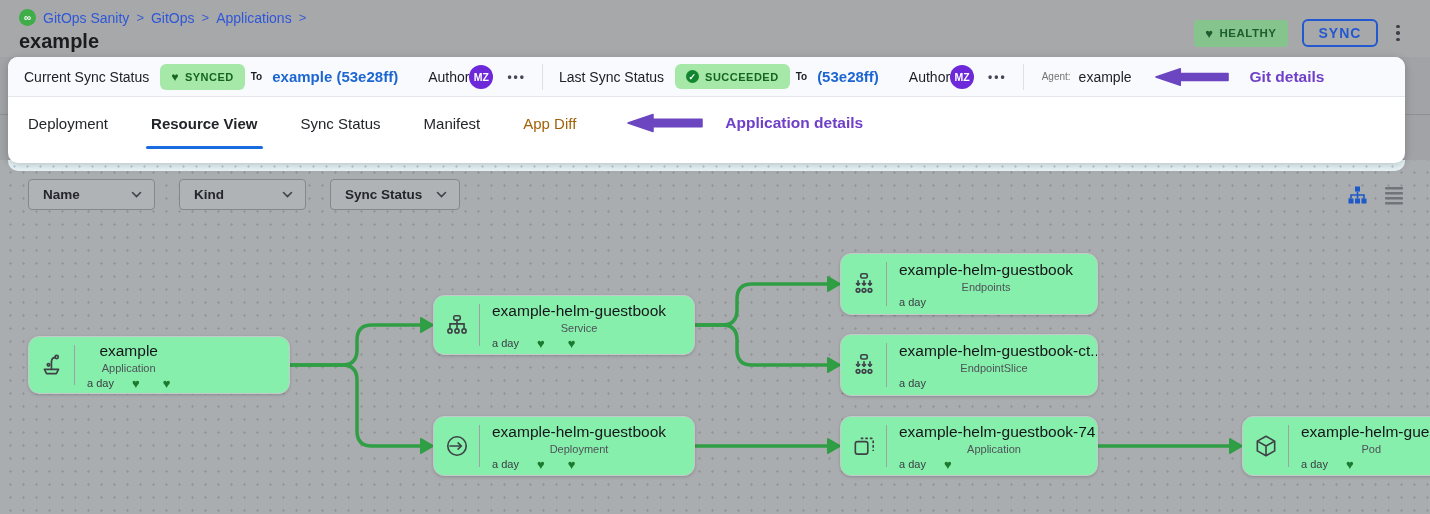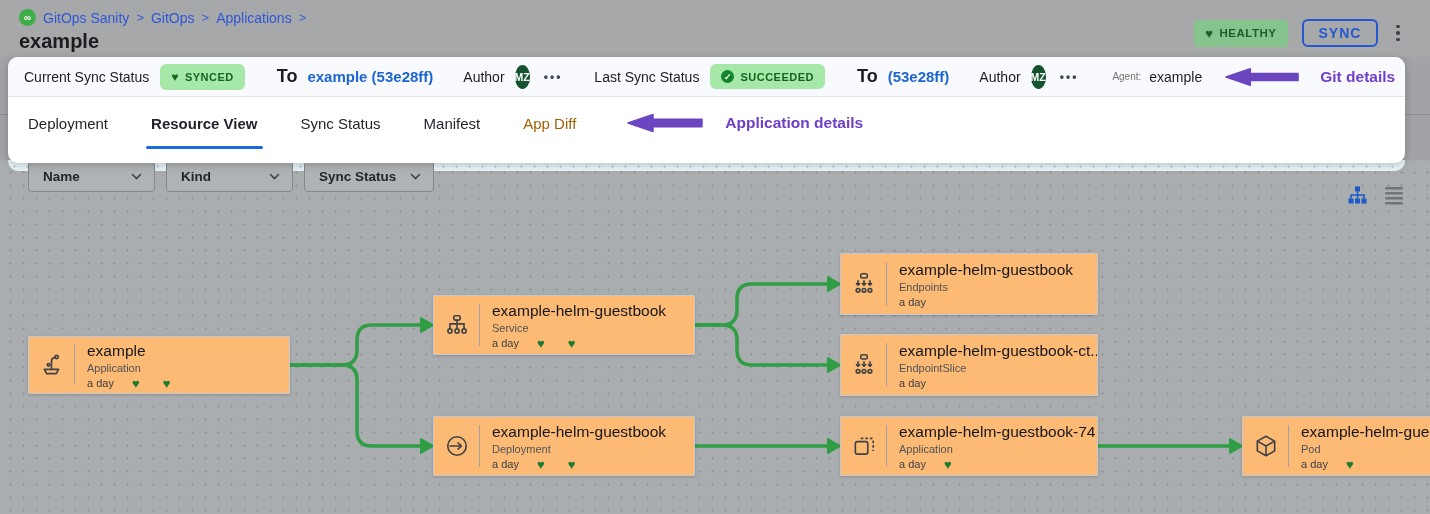--- a/index.html
+++ b/index.html
@@ -43,51 +43,51 @@
                  display:flex; flex-direction:column; background:#fff; }
   .git-row { height:40px; background:#f8fafd; border-bottom:1px solid #e3e6ea;
              display:flex; align-items:center; padding:0 16px; white-space:nowrap; }
   .git-label { font-size:14px; color:#202229; }
   .pill { border-radius:6px; padding:6px 11px; font-size:11px; font-weight:bold; letter-spacing:.5px;
           display:flex; align-items:center; gap:6px; margin-left:11px; }
   .pill-green { background:#a5e8a7; color:#15651f; }
   .pill .p-heart { font-size:12px; color:#15651f; }
   .check-ic { width:13px; height:13px; border-radius:50%; background:#12862e; color:#fff;
               display:flex; align-items:center; justify-content:center; font-size:9px; font-weight:bold; }
-  .to-label { font-size:18px; font-weight:bold; color:#1b1d24; margin-left:32px; }
+  .to-label { font-size:10px; font-weight:bold; color:#1b1d24; margin-left:6px; }
   .commit-link { font-size:15px; font-weight:bold; color:#1d66d2; margin-left:10px; cursor:pointer; }
   .author-label { font-size:14px; color:#1b1d24; margin-left:30px; }
-  .avatar { width:24px; height:24px; border-radius:50%; background:#14532d; color:#fff;
-            display:flex; align-items:center; justify-content:center; font-size:10.5px; font-weight:bold; margin-left:10px; }
+  .avatar { width:24px; height:24px; border-radius:50%; background:#6d28d9; color:#fff;
+            display:flex; align-items:center; justify-content:center; font-size:10.5px; font-weight:bold; }
   .more-dots { font-size:12px; letter-spacing:2px; color:#434958; margin-left:14px; cursor:pointer; font-weight:bold; }
   .v-sep { width:1px; height:26px; background:#dde0e5; margin:0 16px; }
   .agent-label { font-size:10px; color:#737373; margin-left:2px; }
   .agent-value { font-size:14px; color:#1d1f24; margin-left:8px; }
   .annot-arrow { margin-left:22px; flex:none; }
   .annot-text { font-size:15.5px; font-weight:bold; color:#6f3fc7; margin-left:20px; }
 
   .tabs-row { height:52px; background:#fff; display:flex; align-items:center; padding-left:18px; }
   .tab { position:relative; font-size:15px; color:#23252b; margin-right:39px; padding:17px 2px; cursor:pointer; }
   .tab.active { font-weight:bold; }
   .tab.active::after { content:''; position:absolute; left:-3px; right:-3px; bottom:0; height:3px;
                        background:#1a6be0; border-radius:2px; }
   .tab.disabled { color:#a16207; }
 
   
-  .filters { position:absolute; left:28px; top:161px; display:flex; gap:11px; z-index:4; }
+  .filters { position:absolute; left:28px; top:179px; display:flex; gap:24px; z-index:4; }
   .filter-btn { height:31px; border:1px solid #84878b; border-radius:4px; background:#b0b3b5;
                 display:flex; align-items:center; justify-content:space-between;
                 padding:0 12px 0 14px; font-size:13.5px; font-weight:bold; color:#24262b; cursor:pointer; }
   .view-toggles { position:absolute; left:1346px; top:184px; display:flex; gap:15px; z-index:4; }
   .vt { width:22px; height:22px; cursor:pointer; display:flex; align-items:center; justify-content:center; }
 
   
   .edges { position:absolute; left:0; top:0; width:1430px; height:514px; z-index:3; }
-  .node { position:absolute; z-index:4; background:#fdba74; border:1px solid #c6c9cb; border-radius:1px;
-          box-shadow:0 1px 3px rgba(0,0,0,.18); display:flex; align-items:stretch; cursor:pointer; }
+  .node { position:absolute; z-index:4; background:#86efac; border:1px solid #c6c9cb; border-radius:11px;
+          box-shadow:0 1px 3px rgba(0,0,0,.18); display:flex; align-items:stretch; cursor:pointer;text-align:center; }
   .node-icon { width:46px; flex:none; display:flex; align-items:center; justify-content:center;
                border-right:1px solid #9fa2a5; margin:8px 0; color:#3e4247; }
   .node-body { padding:6px 8px 5px 12px; display:flex; flex-direction:column; justify-content:center;
                overflow:hidden; white-space:nowrap; }
   .node-title { font-size:15.5px; color:#15161a; }
   .node-kind { font-size:11px; color:#4e5257; margin-top:2px; }
   .node-meta { font-size:11px; color:#393d42; margin-top:3px; display:flex; align-items:center; }
   .hearts { display:flex; gap:23px; margin-left:18px; }
   .heart { color:#1b7a2f; font-size:13px; line-height:11px; }
 </style>

